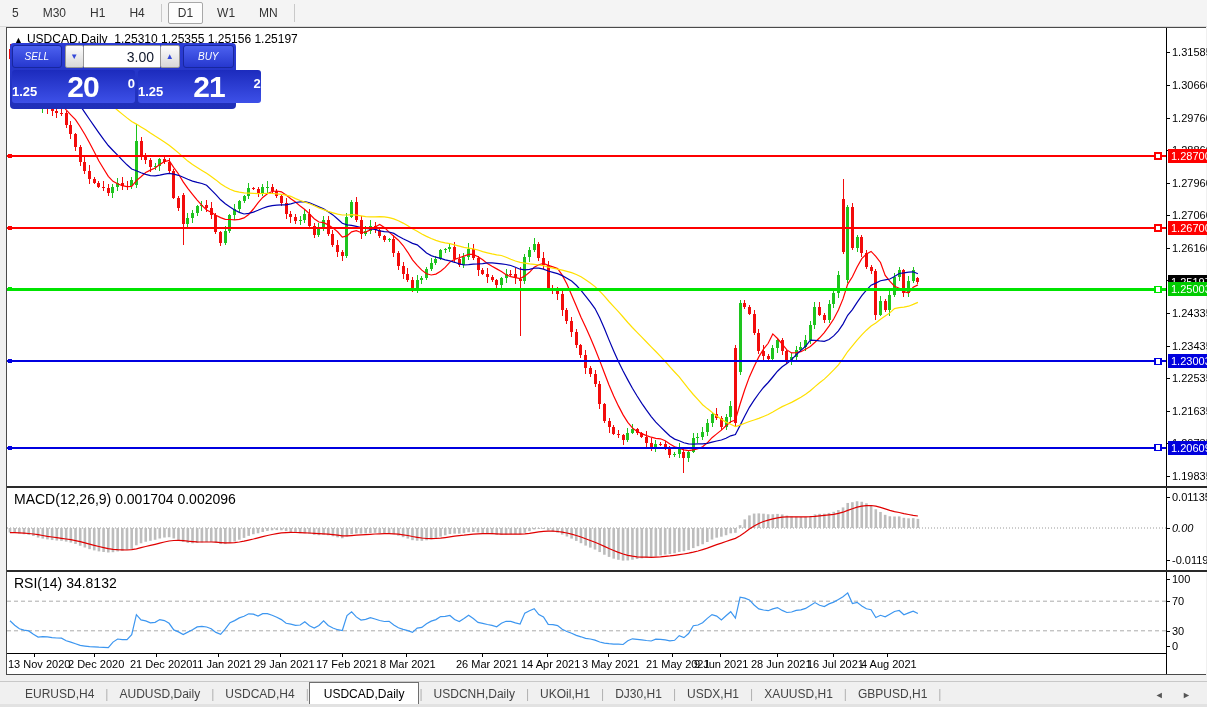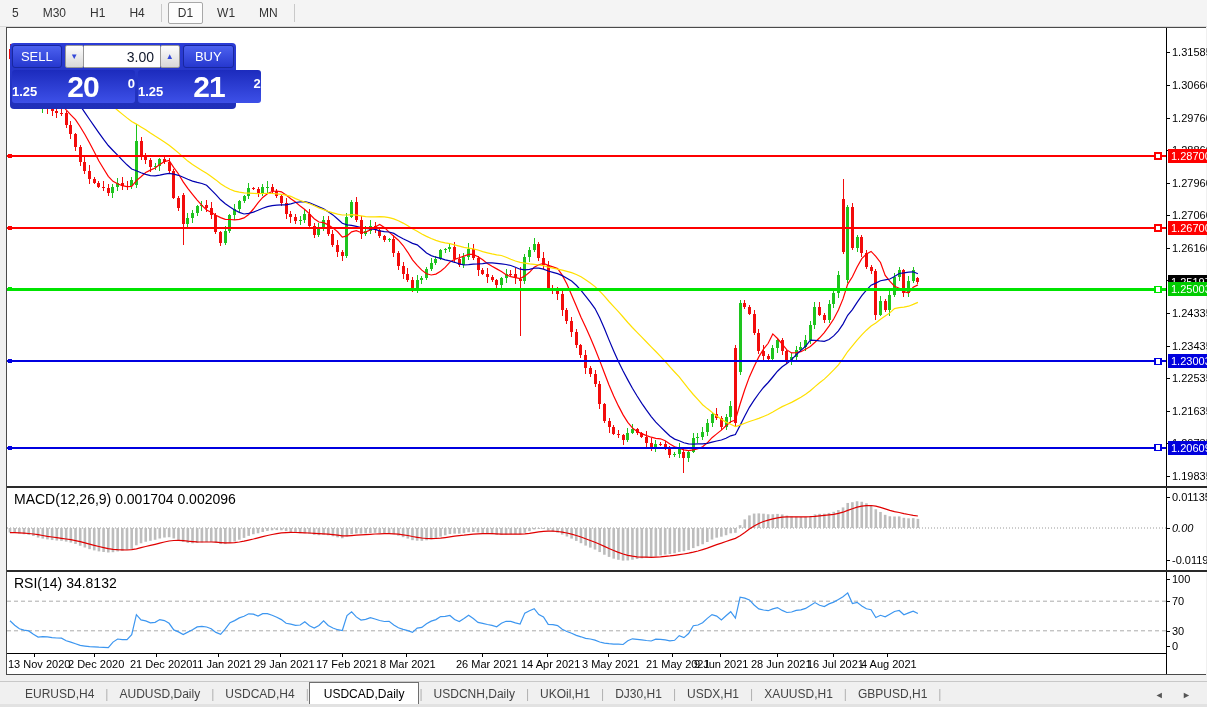--- a/index.html
+++ b/index.html
@@ -23,21 +23,21 @@
                line-height:14px;white-space:nowrap;z-index:3;}
   .pane-sep{position:absolute;left:0;width:1199px;height:2px;background:#2a2a2a;z-index:2;}
   .chart-title{position:absolute;left:7px;top:4px;font-size:12px;color:#000;z-index:4;white-space:nowrap;}
   .chart-title .tri{font-size:9px;margin-right:4px;}
   .pane-label{position:absolute;left:7px;font-size:14px;color:#000;z-index:4;white-space:nowrap;}
   
   .trade-panel{position:absolute;left:3px;top:15px;width:222px;height:62px;z-index:5;
                background:linear-gradient(180deg,#2b3cd6,#1f2fb8);border-radius:4px;padding:2px;}
   .tp-row1{display:flex;align-items:stretch;height:23px;}
   .tp-btn{background:linear-gradient(180deg,#4c61ef,#2638cf);border:1px solid #18279f;border-radius:3px;
-          color:#fff;font-size:13px;display:flex;align-items:center;justify-content:center;cursor:pointer;}
+          color:#fff;font-size:10px;display:flex;align-items:center;justify-content:center;cursor:pointer;font-style:italic;}
   .tp-sell{width:49px;}
   .tp-buy{width:51px;margin-left:3px;}
   .tp-spin{width:18px;background:linear-gradient(180deg,#fdfdfd,#d8d8d8);border:1px solid #979797;
            border-radius:2px;color:#3348d8;font-size:8px;display:flex;align-items:center;justify-content:center;cursor:pointer;}
   .tp-spin.dn{margin-left:3px;}
   .tp-vol{width:70px;border:1px solid #979797;border-left:none;border-right:none;background:#fff;
           font-size:14px;text-align:right;padding:0 6px 0 0;font-family:"Liberation Sans",sans-serif;color:#0f172a;}
   .tp-row2{display:flex;margin-top:2px;height:33px;}
   .tp-price{flex:1;background:linear-gradient(180deg,#1c2bbd,#3d50e8);border-radius:3px;color:#fff;
             display:flex;align-items:flex-end;justify-content:center;padding-bottom:1px;cursor:pointer;gap:28px;}
@@ -63,20 +63,23 @@
     <div class="tf-btn">H1</div>
     <div class="tf-btn">H4</div>
     <div class="tf-sep"></div>
     <div class="tf-btn active">D1</div>
     <div class="tf-btn">W1</div>
     <div class="tf-btn">MN</div>
     <div class="tf-sep"></div>
   </div>
 
 <div class="chart-window">
+  <div class="chart-title">
+    <span class="tri">▲</span><span>USDCAD,Daily</span>&nbsp;&nbsp;<span>1.25310 1.25355 1.25156 1.25197</span>
+  </div>
 
   <div class="trade-panel">
     <div class="tp-row1">
       <div class="tp-btn tp-sell">SELL</div>
       <div class="tp-spin dn">
           <span>▼</span>
         </div>
       <input class="tp-vol" readonly="" value="3.00" style="">
       <div class="tp-spin">
           <span>▲</span>

